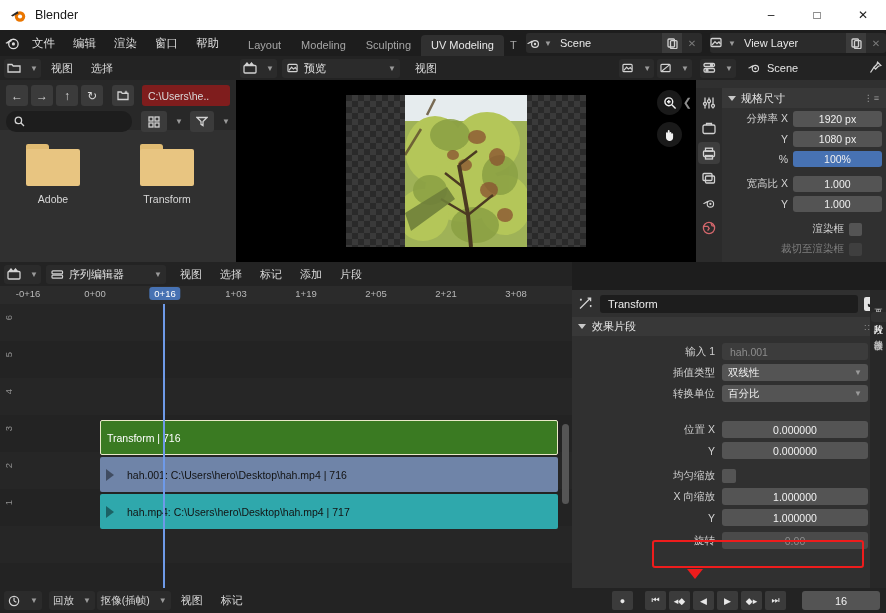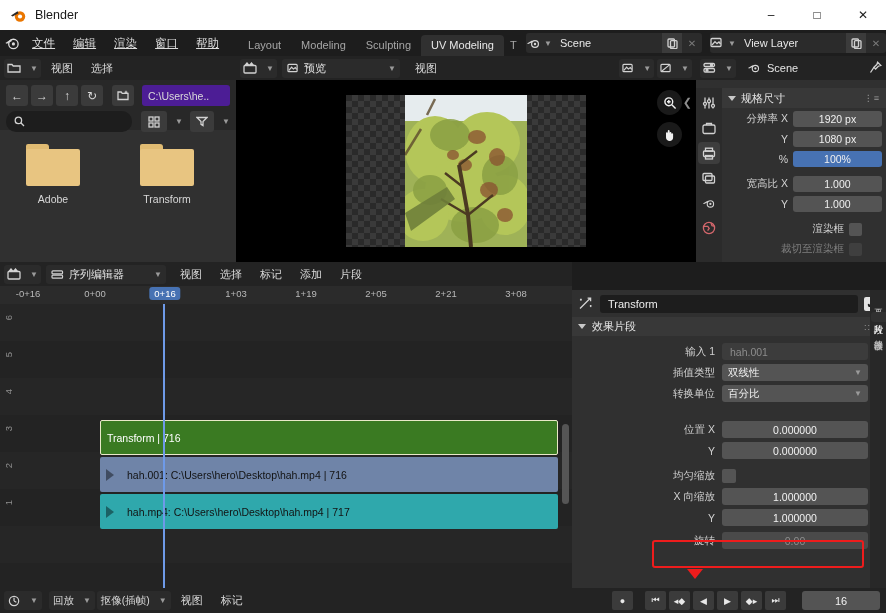--- a/index.html
+++ b/index.html
@@ -24,21 +24,21 @@
   .tb-btn{ width:46px;height:30px;display:flex;align-items:center;justify-content:center;
     color:#202020; font-size:12px; }
 
   
   .topbar{
     position:absolute; left:0; top:30px; width:886px; height:26px;
     background:#1d1d1d; display:flex; align-items:center; white-space:nowrap;
   }
   .bl-logo{ width:24px; height:26px; display:flex;align-items:center;justify-content:center; }
   .menu-item{ padding:0 9px; height:20px; line-height:20px; color:#dcdcdc; font-size:11.5px;
-    border-radius:3px;text-decoration:underline; }
+    border-radius:3px; }
   .ws-tabs{ display:flex; align-items:flex-end; height:26px; margin-left:10px; }
   .ws-tab{ padding:0 10px; height:21px; line-height:21px; color:#a6a6a6; font-size:11px;
     border-radius:4px 4px 0 0; }
   .ws-tab.active{ background:#303030; color:#e8e8e8; }
   .ws-tab.clipped{ overflow:hidden; width:16px; padding:0 0 0 6px; }
 
   .scene-grp{ display:flex; align-items:center; height:22px; margin-left:6px; }
   .id-icon{ width:26px;height:20px;background:#2b2b2b;border-radius:3px 0 0 3px;
     display:flex;align-items:center;justify-content:center;gap:2px; }
   .id-field{ height:20px; background:#2b2b2b; display:flex; align-items:center;
@@ -58,21 +58,21 @@
   .dropdown{ height:19px; background:#2b2b2b; border-radius:3px; display:flex;
     align-items:center; padding:0 4px 0 5px; gap:5px; color:#e0e0e0; font-size:11px; }
   .dd-caret{ color:#9a9a9a; font-size:8px; margin-left:auto; padding-left:6px; }
 
   
   #filebrowser{ left:0; top:56px; width:236px; height:206px; background:#303030; }
   .fb-tools{ height:50px; background:#282828; padding:5px 6px; }
   .fb-row{ display:flex; align-items:center; gap:3px; height:21px; }
   .fb-nav{ width:22px;height:21px;background:#3b3b3b;border-radius:3px;
     display:flex;align-items:center;justify-content:center;color:#d8d8d8;font-size:12px; }
-  .fb-path{ flex:1; height:21px; background:#4c1d95; border-radius:3px; margin-left:5px;
+  .fb-path{ flex:1; height:21px; background:#7f1d1d; border-radius:3px; margin-left:5px;
     display:flex; align-items:center; padding:0 6px; color:#dadada; font-size:10.5px;
     overflow:hidden; }
   .fb-search{ flex:1; height:21px; background:#1d1d1d; border-radius:10px; display:flex;
     align-items:center; padding:0 8px; gap:5px; color:#8a8a8a; font-size:10.5px; }
   .fb-grid{ display:flex; padding:14px 18px; gap:44px; }
   .fb-item{ width:70px; display:flex; flex-direction:column; align-items:center; gap:7px; }
   .folder{ width:54px;height:42px; position:relative; }
   .folder .tab{ position:absolute;left:0;top:0;width:23px;height:7px;background:#e0bb72;
     border-radius:2px 3px 0 0; }
   .folder .body{ position:absolute;left:0;top:5px;width:54px;height:37px;background:#e8c581;

